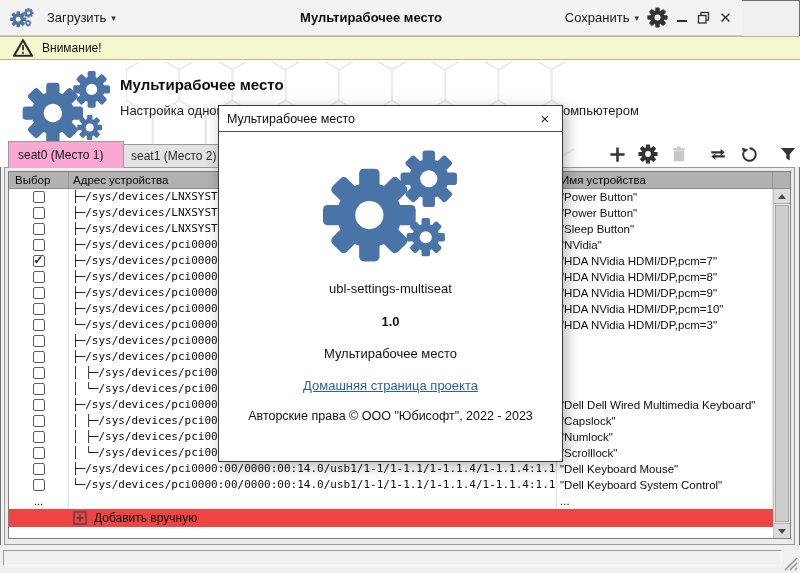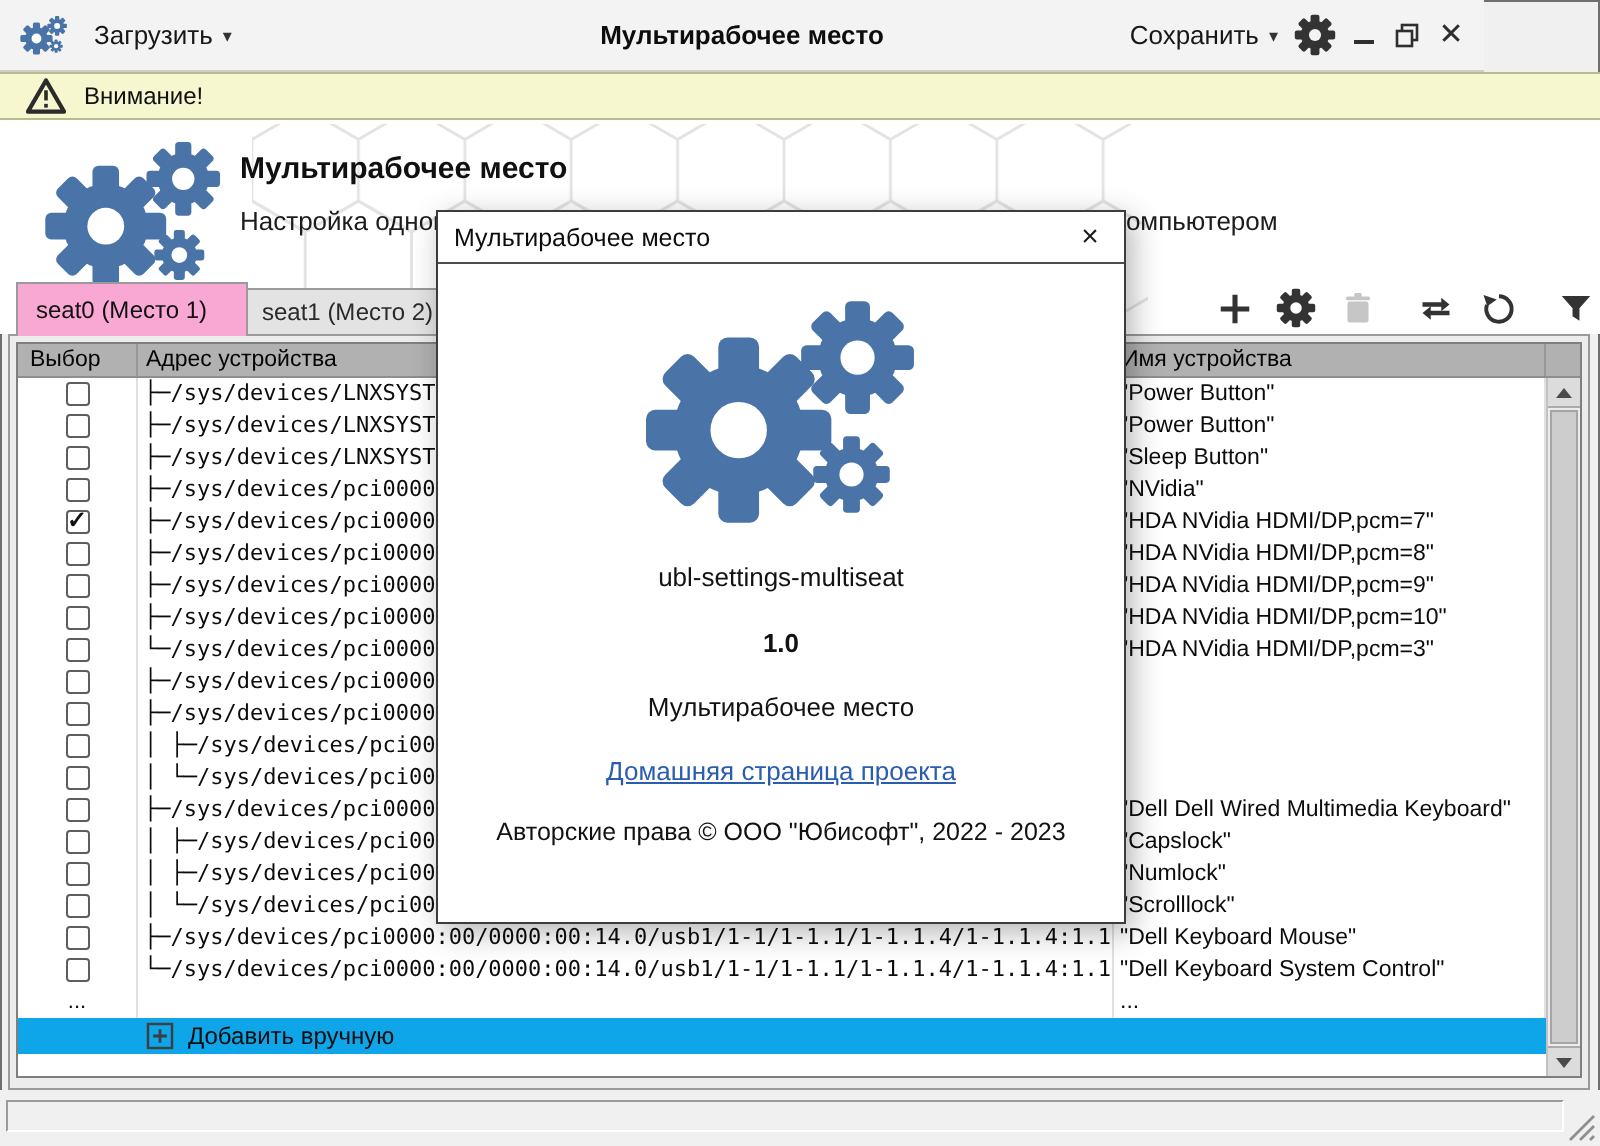--- a/index.html
+++ b/index.html
@@ -60,21 +60,21 @@
   .th-corner { width:17px; }
   .tbody { flex:1; position:relative; background:#fff; overflow:hidden; }
   .rows { margin-right:17px; }
   .trow { display:flex; height:16px; align-items:center; }
   .c-check { width:60px; height:16px; border-right:1px solid #e0e0e0; display:flex; align-items:center; justify-content:center; }
   .c-path { width:488px; height:16px; border-right:1px solid #e0e0e0; font-family:"DejaVu Sans Mono", monospace; font-size:11px; line-height:16px; padding-left:3px; white-space:pre; overflow:hidden; color:#0c0c0c; }
   .c-name { flex:1; height:16px; border-right:1px solid #e0e0e0; font-size:11.5px; line-height:16px; padding-left:3px; white-space:nowrap; overflow:hidden; color:#0c0c0c; }
   .cb { width:12px; height:12px; border:1px solid #5e5e5e; border-radius:2px; background:#fff; position:relative; }
   .cb.checked::after { content:"✓"; position:absolute; left:0px; top:-3px; font-size:12px; font-weight:bold; color:#111; }
   .cell-ellipsis { font-size:11px; color:#111; }
-  .add-row { margin-right:17px; height:18px; display:flex; align-items:center; gap:7px; padding-left:64px; font-size:12px; color:#0d0d0d; background:#0ea5e9; cursor:default; }
+  .add-row { margin-right:17px; height:18px; display:flex; align-items:center; gap:7px; padding-left:64px; font-size:12px; color:#0d0d0d; background:#ef4444; cursor:default; }
   
   .scrollbar { position:absolute; right:0; top:0; bottom:0; width:17px; background:#ececec; border-left:1px solid #c2c2c2; }
   .sb-btn { height:15px; background:#dcdcdc; border-bottom:1px solid #ababab; display:flex; align-items:center; justify-content:center; }
   .sb-btn.bottom { position:absolute; bottom:0; left:0; right:0; border-top:1px solid #ababab; border-bottom:none; }
   .sb-thumb { position:absolute; left:1px; right:1px; top:16px; bottom:16px; background:#cdcdcd; border:1px solid #a5a5a5; }
   .arr-up { width:0; height:0; border-left:4px solid transparent; border-right:4px solid transparent; border-bottom:5px solid #4a4a4a; }
   .arr-down { width:0; height:0; border-left:4px solid transparent; border-right:4px solid transparent; border-top:5px solid #4a4a4a; }
   
   .statusbar { position:absolute; left:0; top:545px; width:800px; height:28px; background:#f0f0f0; }
   .status-field { position:absolute; left:3px; top:5px; right:18px; height:16px;

